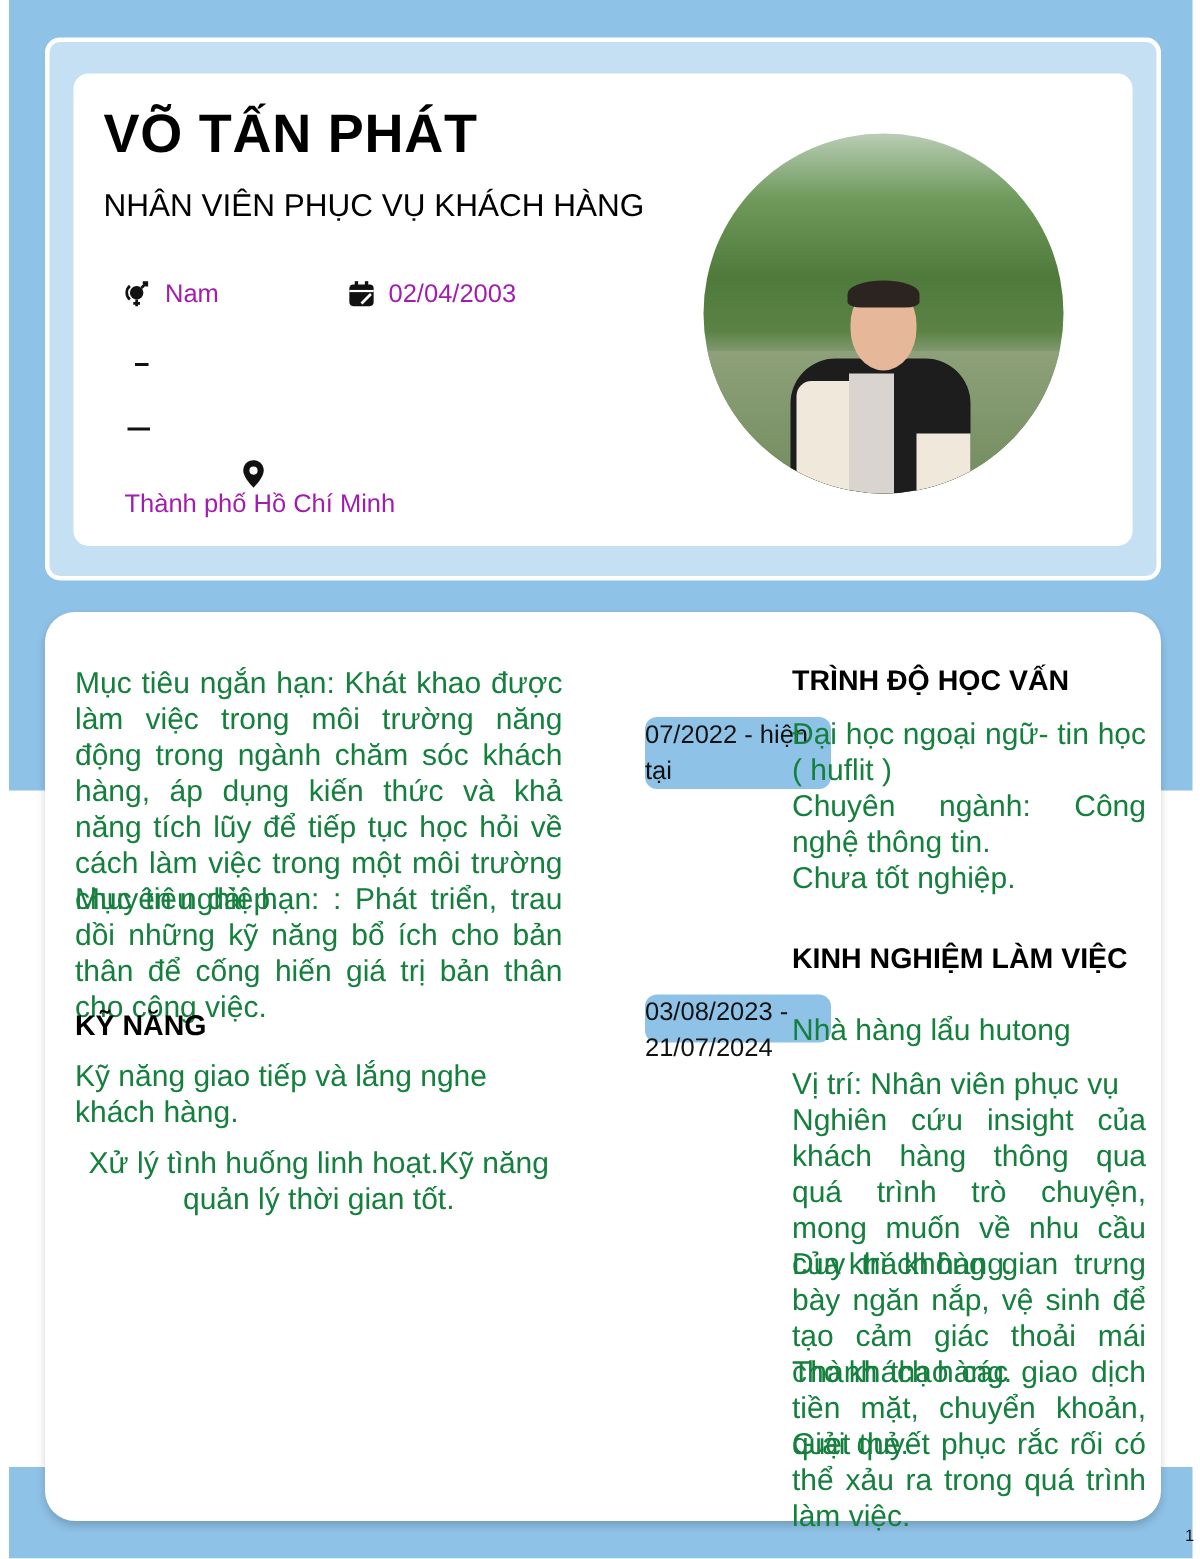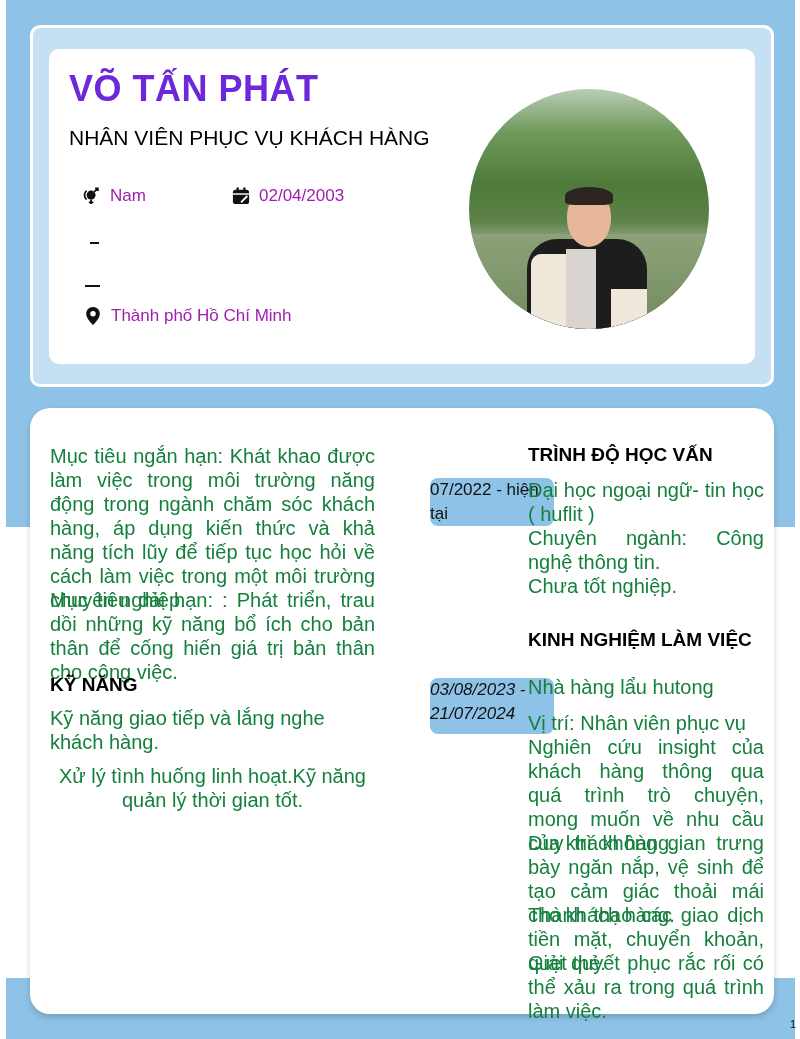--- a/index.html
+++ b/index.html
@@ -10,21 +10,21 @@
     .bg-bottom { position: absolute; left: 6px; top: 978px; width: 789px; height: 61px; background: #8fc2e7; }
 
     .header-frame {
       position: absolute; left: 30px; top: 25px; width: 744px; height: 362px;
       background: #c5e0f3; border: 3px solid #ffffff; border-radius: 10px;
     }
     .header-card {
       position: absolute; left: 49px; top: 49px; width: 706px; height: 315px;
       background: #ffffff; border-radius: 10px;
     }
-    .name { position: absolute; left: 69px; top: 68px; font-size: 36px; font-weight: 700; letter-spacing: 0.5px; color: #6d28d9; }
+    .name { position: absolute; left: 69px; top: 68px; font-size: 36px; font-weight: 700; letter-spacing: 0.5px; color: #000000; }
     .title { position: absolute; left: 69px; top: 126px; font-size: 21px; font-weight: 400; color: #000000; }
 
     .info-item { position: absolute; display: flex; align-items: center; font-size: 17px; color: #a21caf; }
     .info-item .ic { width: 20px; height: 20px; display: inline-flex; align-items: center; justify-content: center; margin-right: 8px; }
     .dash { position: absolute; background: #111; height: 2px; }
 
     .avatar {
       position: absolute; left: 469px; top: 89px; width: 240px; height: 240px; border-radius: 50%; overflow: hidden;
       background: linear-gradient(180deg, #b9cdb5 0%, #6f9a5c 18%, #4f7a3c 40%, #5c8246 55%, #8a9f7c 62%, #7d8f67 75%, #6e8a5a 100%);
     }
@@ -84,21 +84,21 @@
       <rect x="1" y="7" width="18" height="1.6" fill="#fff"></rect>
       <path d="M10 17 L17 10" stroke="#fff" stroke-width="2"></path>
     </svg>
   </span>
   <span>02/04/2003</span>
 </div>
 
 <div class="dash" style="left:90px; top:242px; width:9px;"></div>
 <div class="dash" style="left:85px; top:285px; width:15px;"></div>
 
-<div class="info-item" style="left:83px; top:306px;">
+<div class="info-item" style="left:83px; top:306px;flex-direction:column;">
   <span class="ic">
     <svg width="18" height="20" viewBox="0 0 18 22">
       <path d="M9 1 C4.5 1 1.5 4.5 1.5 8.5 C1.5 14 9 21 9 21 C9 21 16.5 14 16.5 8.5 C16.5 4.5 13.5 1 9 1 Z" fill="#111"></path>
       <circle cx="9" cy="8.5" r="3" fill="#fff"></circle>
     </svg>
   </span>
   <span>Thành phố Hồ Chí Minh</span>
 </div>
 
 <div class="avatar">
@@ -120,21 +120,21 @@
 <div class="para" style="left:50px; top:706px; width:300px; text-align:left;">Kỹ năng giao tiếp và lắng nghe khách hàng.</div>
 <div class="para" style="left:50px; top:764px; width:325px; text-align:center;">Xử lý tình huống linh hoạt.Kỹ năng quản lý thời gian tốt.</div>
 
 <div class="sec-title" style="left:528px; top:444px;">TRÌNH ĐỘ HỌC VẤN</div>
 <div class="date-badge" style="top:478px; height:48px;">07/2022 - hiện tại</div>
 <div class="para" style="left:528px; top:478px; width:236px;">Đại học ngoại ngữ- tin học ( huflit )</div>
 <div class="para" style="left:528px; top:526px; width:236px;">Chuyên ngành: Công nghệ thông tin.</div>
 <div class="para" style="left:528px; top:574px; width:236px;">Chưa tốt nghiệp.</div>
 
 <div class="sec-title" style="left:528px; top:629px;">KINH NGHIỆM LÀM VIỆC</div>
-<div class="date-badge" style="top:678px; height:56px;font-style:italic;">03/08/2023 - 21/07/2024</div>
+<div class="date-badge" style="top:663px; height:32px;">03/08/2023 - 21/07/2024</div>
 <div class="para" style="left:528px; top:675px; width:236px;">Nhà hàng lẩu hutong</div>
 <div class="para" style="left:528px; top:711px; width:236px;">Vị trí: Nhân viên phục vụ</div>
 <div class="para" style="left:528px; top:735px; width:236px;">Nghiên cứu insight của khách hàng thông qua quá trình trò chuyện, mong muốn về nhu cầu của khách hàng.</div>
 <div class="para" style="left:528px; top:831px; width:236px;">Duy trì không gian trưng bày ngăn nắp, vệ sinh để tạo cảm giác thoải mái cho khách hàng.</div>
 <div class="para" style="left:528px; top:903px; width:236px;">Thành thạo các giao dịch tiền mặt, chuyển khoản, quẹt thẻ.</div>
 <div class="para" style="left:528px; top:951px; width:236px;">Giải quyết phục rắc rối có thể xảu ra trong quá trình làm việc.</div>
 
 <div class="page-num">1</div>
 
 </body></html>

